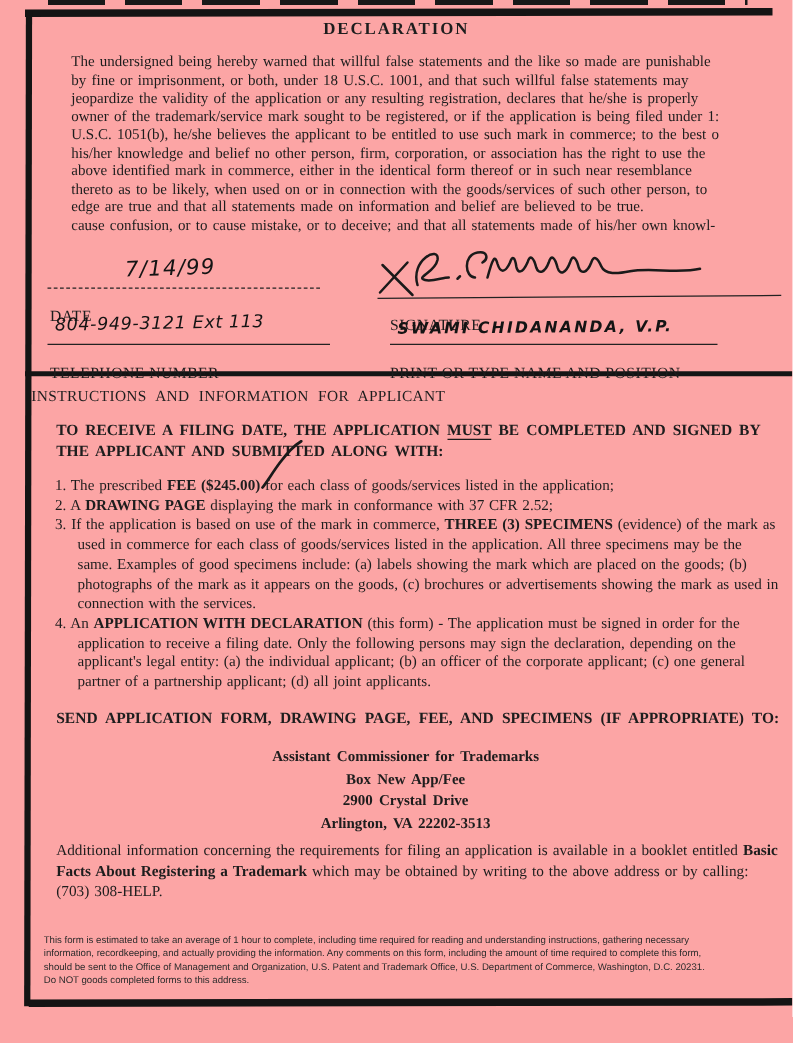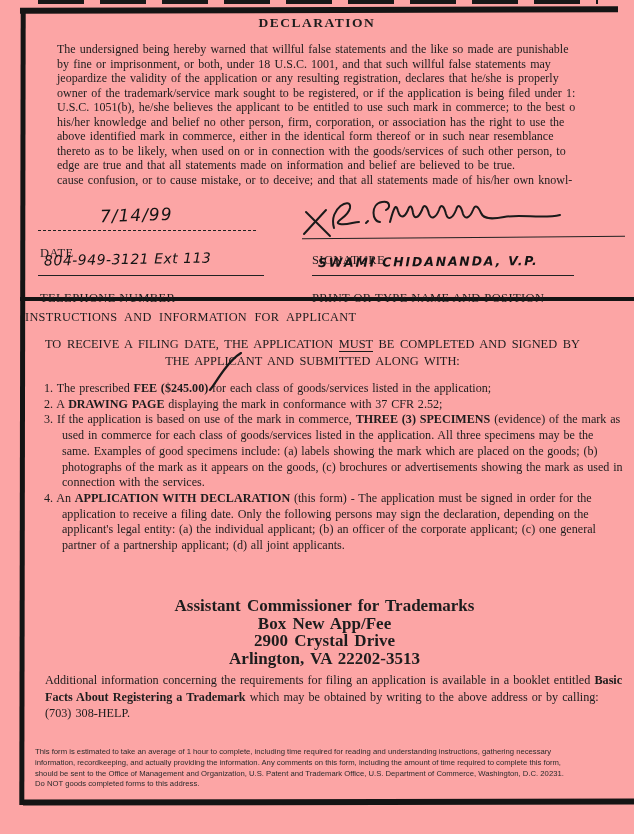--- a/index.html
+++ b/index.html
@@ -42,35 +42,35 @@
   .lab-phone{left:40px;top:279px;}
   .lab-name{left:312px;top:279px;}
 
   .sig-svg{position:absolute;left:298px;top:194px;}
   .check-svg{position:absolute;left:206px;top:352px;}
 
   .instr-title{
     position:absolute;left:25px;right:0;top:310px;
     font-weight:normal;font-size:12.3px;word-spacing:4px;letter-spacing:0.3px;
   }
-  .intro{position:absolute;left:45px;top:336px;font-weight:normal;font-size:12.4px;line-height:17px;word-spacing:2.5px;text-align:center;}
+  .intro{position:absolute;left:45px;top:336px;font-weight:bold;font-size:12.4px;line-height:17px;word-spacing:2.5px;}
   .intro div{white-space:nowrap;}
   .u-must{border-bottom:1.6px solid #1a1a1a;}
 
   .items{position:absolute;left:44px;top:381px;width:580px;font-size:12.1px;line-height:15.7px;}
   .item{padding-left:18px;text-indent:-18px;word-spacing:0.8px;}
   .b{font-weight:bold;}
 
   .send-heading{
     position:absolute;left:45px;top:566px;width:585px;
     font-weight:bold;font-size:12.4px;word-spacing:3.5px;line-height:16px;
   }
   .address{
     position:absolute;left:25px;right:10px;top:597px;text-align:center;
-    font-weight:bold;font-size:17px;line-height:17.5px;word-spacing:2px;
+    font-weight:bold;font-size:12px;line-height:17.5px;word-spacing:2px;
   }
   .additional{position:absolute;left:45px;top:672px;width:578px;font-size:12.2px;line-height:16.5px;word-spacing:1px;}
 
   .fineprint{
     position:absolute;left:35px;top:747px;width:594px;
     font-family:"Liberation Sans", sans-serif;font-size:7.7px;line-height:10.8px;color:#2b2b2b;
   }
   .fineprint div{white-space:nowrap;}
 </style>
 </head>
@@ -135,20 +135,21 @@
     <path d="M4,38 C8,33 12,26 18,18 C24,10 30,4 35,1" fill="none" stroke="#1a1a1a" stroke-width="2.2" stroke-linecap="round"></path>
   </svg>
 
   <div class="items">
     <div class="item"><span class="num">1.</span> <span>The prescribed </span><span class="b">FEE ($245.00)</span><span> for each class of goods/services listed in the application;</span></div>
     <div class="item"><span class="num">2.</span> <span>A </span><span class="b">DRAWING PAGE</span><span> displaying the mark in conformance with 37 CFR 2.52;</span></div>
     <div class="item"><span class="num">3.</span> <span>If the application is based on use of the mark in commerce, </span><span class="b">THREE (3) SPECIMENS</span><span> (evidence) of the mark as used in commerce for each class of goods/services listed in the application.  All three specimens may be the same.  Examples of good specimens include:  (a) labels showing the mark which are placed on the goods;  (b) photographs of the mark as it appears on the goods, (c) brochures or advertisements showing the mark as used in connection with the services.</span></div>
     <div class="item"><span class="num">4.</span> <span>An </span><span class="b">APPLICATION WITH DECLARATION</span><span> (this form) - The application must be signed in order for the application to receive a filing date.  Only the following persons may sign the declaration, depending on the applicant's legal entity:  (a) the individual applicant; (b) an officer of the corporate applicant; (c) one general partner of a partnership applicant; (d) all joint applicants.</span></div>
   </div>
 
+  <div class="send-heading">SEND APPLICATION FORM, DRAWING PAGE, FEE, AND SPECIMENS (IF APPROPRIATE) TO:</div>
 
   <div class="address">
     <div>Assistant Commissioner for Trademarks</div>
     <div>Box New App/Fee</div>
     <div>2900 Crystal Drive</div>
     <div>Arlington, VA 22202-3513</div>
   </div>
 
   <div class="additional"><span>Additional information concerning the requirements for filing an application is available in a booklet entitled </span><span class="b">Basic Facts About Registering a Trademark</span><span> which may be obtained by writing to the above address or by calling:  (703) 308-HELP.</span></div>
 

